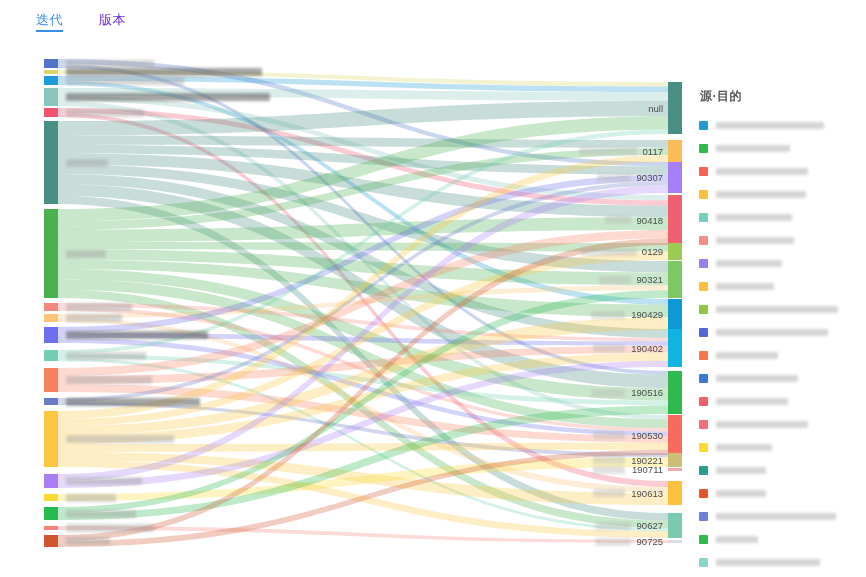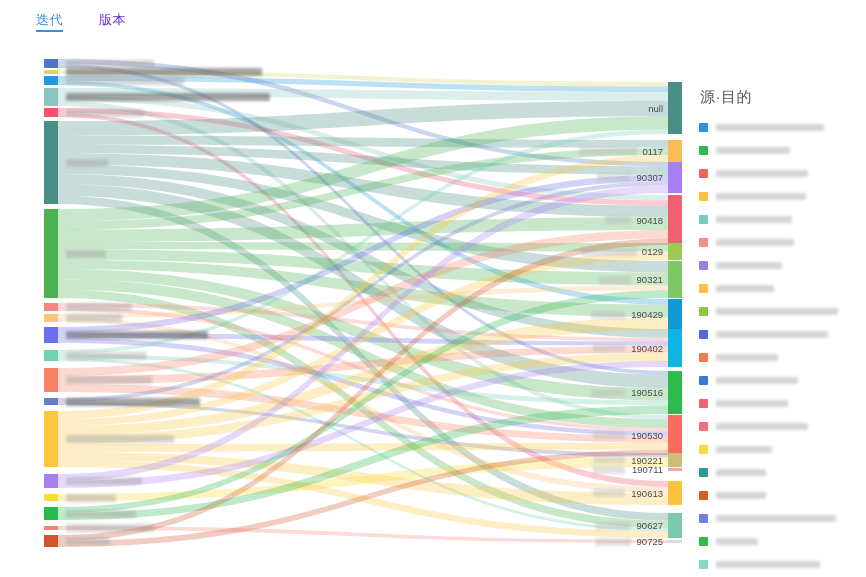--- a/index.html
+++ b/index.html
@@ -51,21 +51,21 @@
     filter:blur(1.6px);
   }
   .redact.dark{background:#5a5a5a;opacity:.55;}
   .redact.light{background:#b4b4b4;opacity:.40;}
 
   
   .legend{
     position:absolute;left:699px;top:47px;width:167px;
   }
   .legend-title{
-    font-size:15px;color:#555;margin:0 0 9px 1px;letter-spacing:.5px;
+    font-size:12px;color:#555;margin:0 0 9px 1px;letter-spacing:.5px;font-weight:bold;
   }
   .legend-item{
     position:relative;height:23px;display:flex;align-items:center;
   }
   .legend-swatch{
     width:9px;height:9px;border-radius:1px;flex:0 0 auto;margin-right:8px;
   }
   .legend-text{
     position:relative;height:7px;border-radius:1px;
     background:#9b9b9b;opacity:.42;filter:blur(1.5px);

